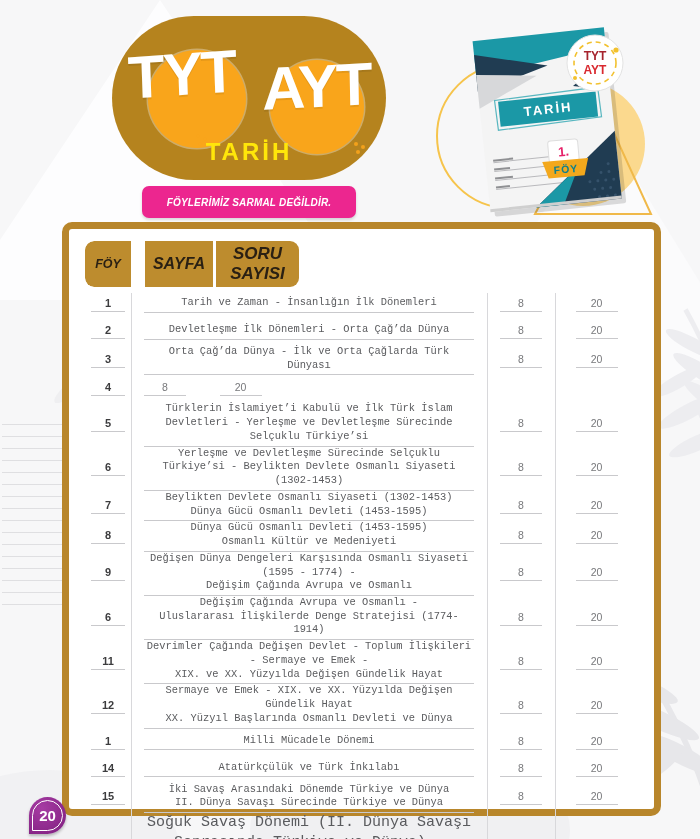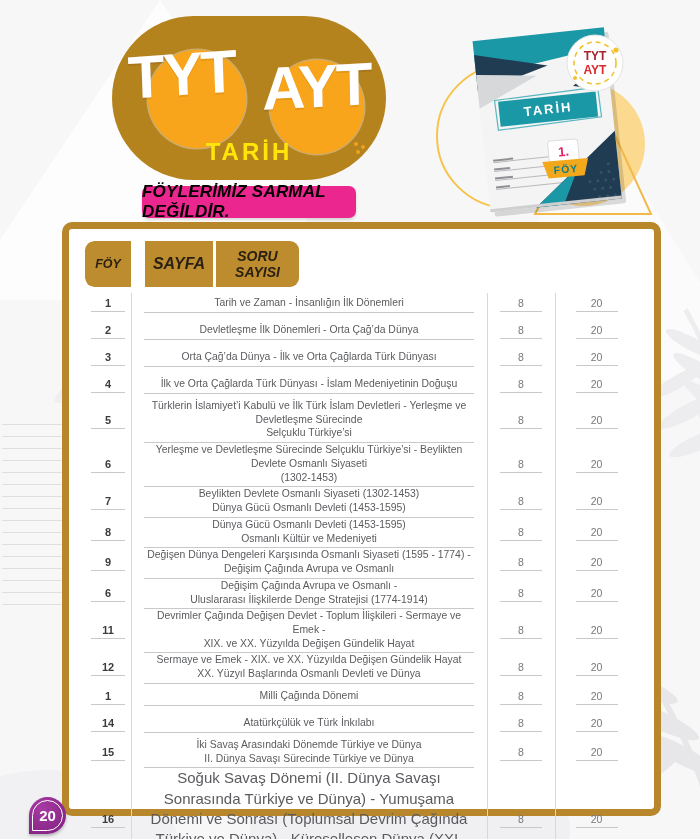--- a/index.html
+++ b/index.html
@@ -40,21 +40,21 @@
     position:absolute;left:0;right:0;bottom:14px;text-align:center;
     color:#ffe60a;font-weight:bold;font-size:24px;letter-spacing:3px;
   }
   .dot-cluster{position:absolute;width:4px;height:4px;border-radius:50%;background:#f9a51b;
     box-shadow:7px 3px 0 #f9a51b,2px 8px 0 #f9a51b;opacity:.9;}
   .dot-cluster.d1{left:84px;top:118px;}
   .dot-cluster.d2{left:242px;top:126px;}
   .pink-banner{
     position:absolute;left:142px;top:186px;width:214px;height:32px;
     background:#ec268f;border-radius:7px;display:flex;align-items:center;justify-content:center;
-    color:#000000;font-weight:bold;font-style:italic;font-size:17px;letter-spacing:.2px;
+    color:#ffffff;font-weight:bold;font-style:italic;font-size:10px;letter-spacing:.2px;
     box-shadow:0 2px 3px rgba(0,0,0,.15);
   }
   
   .booklet{position:absolute;left:423px;top:6px;width:234px;height:218px;}
   
   .table-frame{
     position:absolute;left:62px;top:222px;width:599px;height:594px;
     box-sizing:border-box;border:7px solid #b8862b;border-radius:10px;
     background:#ffffff;padding:12px 16px 10px 16px;
     display:flex;flex-direction:column;
@@ -63,33 +63,33 @@
     display:flex;height:46px;flex:0 0 46px;border-radius:9px;overflow:hidden;
     background:#fff;
   }
   .thead .hcell{
     background:#bd8c2e;display:flex;align-items:center;justify-content:center;
     color:#2a2013;font-weight:bold;font-style:italic;text-align:center;
   }
   .thead .h-foy{flex:0 0 46px;font-size:12.5px;border-radius:9px 0 0 9px;}
   .thead .h-title{flex:1;font-size:13.5px;letter-spacing:.4px;margin-left:3px;}
   .thead .h-sayfa{flex:0 0 68px;font-size:16px;margin-left:14px;}
-  .thead .h-soru{flex:0 0 83px;font-size:14px;line-height:1.15;white-space:pre-line;margin-left:3px;border-radius:0 9px 9px 0;}
+  .thead .h-soru{flex:0 0 83px;font-size:17px;line-height:1.15;white-space:pre-line;margin-left:3px;border-radius:0 9px 9px 0;}
   .tbody{position:relative;flex:1;display:flex;flex-direction:column;justify-content:space-around;margin-top:4px;}
   .vline{position:absolute;top:2px;bottom:2px;width:1px;background:#d8d8db;}
   .vline.v1{left:46px;} .vline.v2{left:402px;} .vline.v3{left:470px;}
   .trow{display:flex;align-items:center;min-height:27px;}
   .cell{display:flex;align-items:flex-end;justify-content:center;box-sizing:border-box;}
   .c-foy{flex:0 0 46px;}
   .c-topic{flex:1;padding:0 8px;}
   .c-sayfa{flex:0 0 68px;}
   .c-soru{flex:0 0 83px;}
   .u{border-bottom:1px solid #c9c9cc;padding-bottom:2px;text-align:center;}
   .num{min-width:34px;color:#3c3c3e;font-weight:bold;font-size:11px;}
-  .topic{width:97%;color:#5a5b5e;font-size:10.4px;line-height:1.32;white-space:pre-line;}
+  .topic{width:97%;color:#5a5b5e;font-size:10.4px;line-height:1.32;white-space:pre-line;font-family:Liberation Mono, monospace;}
   .topic.small{font-size:15px;line-height:1.35;}
   .val{min-width:42px;color:#77787b;font-size:10.5px;}
   
   .page-pin{
     position:absolute;left:29px;top:797px;width:37px;height:37px;
     background:radial-gradient(circle at 35% 30%,#a63ba3,#7e1f7e);
     border-radius:50% 50% 50% 0;
     display:flex;align-items:center;justify-content:center;
     box-shadow:0 2px 3px rgba(0,0,0,.25);
   }
@@ -261,23 +261,20 @@
           </div>
       <div class="cell c-soru">
             <span class="u val">20</span>
           </div>
     </div>
 
     <div class="trow">
       <div class="cell c-foy">
             <span class="u num">4</span>
           </div>
-      <div class="cell c-topic">
-            <span class="u topic">İlk ve Orta Çağlarda Türk Dünyası - İslam Medeniyetinin Doğuşu</span>
-          </div>
       <div class="cell c-sayfa">
             <span class="u val">8</span>
           </div>
       <div class="cell c-soru">
             <span class="u val">20</span>
           </div>
     </div>
 
     <div class="trow">
       <div class="cell c-foy">
@@ -405,21 +402,21 @@
       <div class="cell c-soru">
             <span class="u val">20</span>
           </div>
     </div>
 
     <div class="trow">
       <div class="cell c-foy">
             <span class="u num">1</span>
           </div>
       <div class="cell c-topic">
-            <span class="u topic">Milli Çağında Dönemi</span>
+            <span class="u topic">Milli Mücadele Dönemi</span>
           </div>
       <div class="cell c-sayfa">
             <span class="u val">8</span>
           </div>
       <div class="cell c-soru">
             <span class="u val">20</span>
           </div>
     </div>
 
     <div class="trow">

